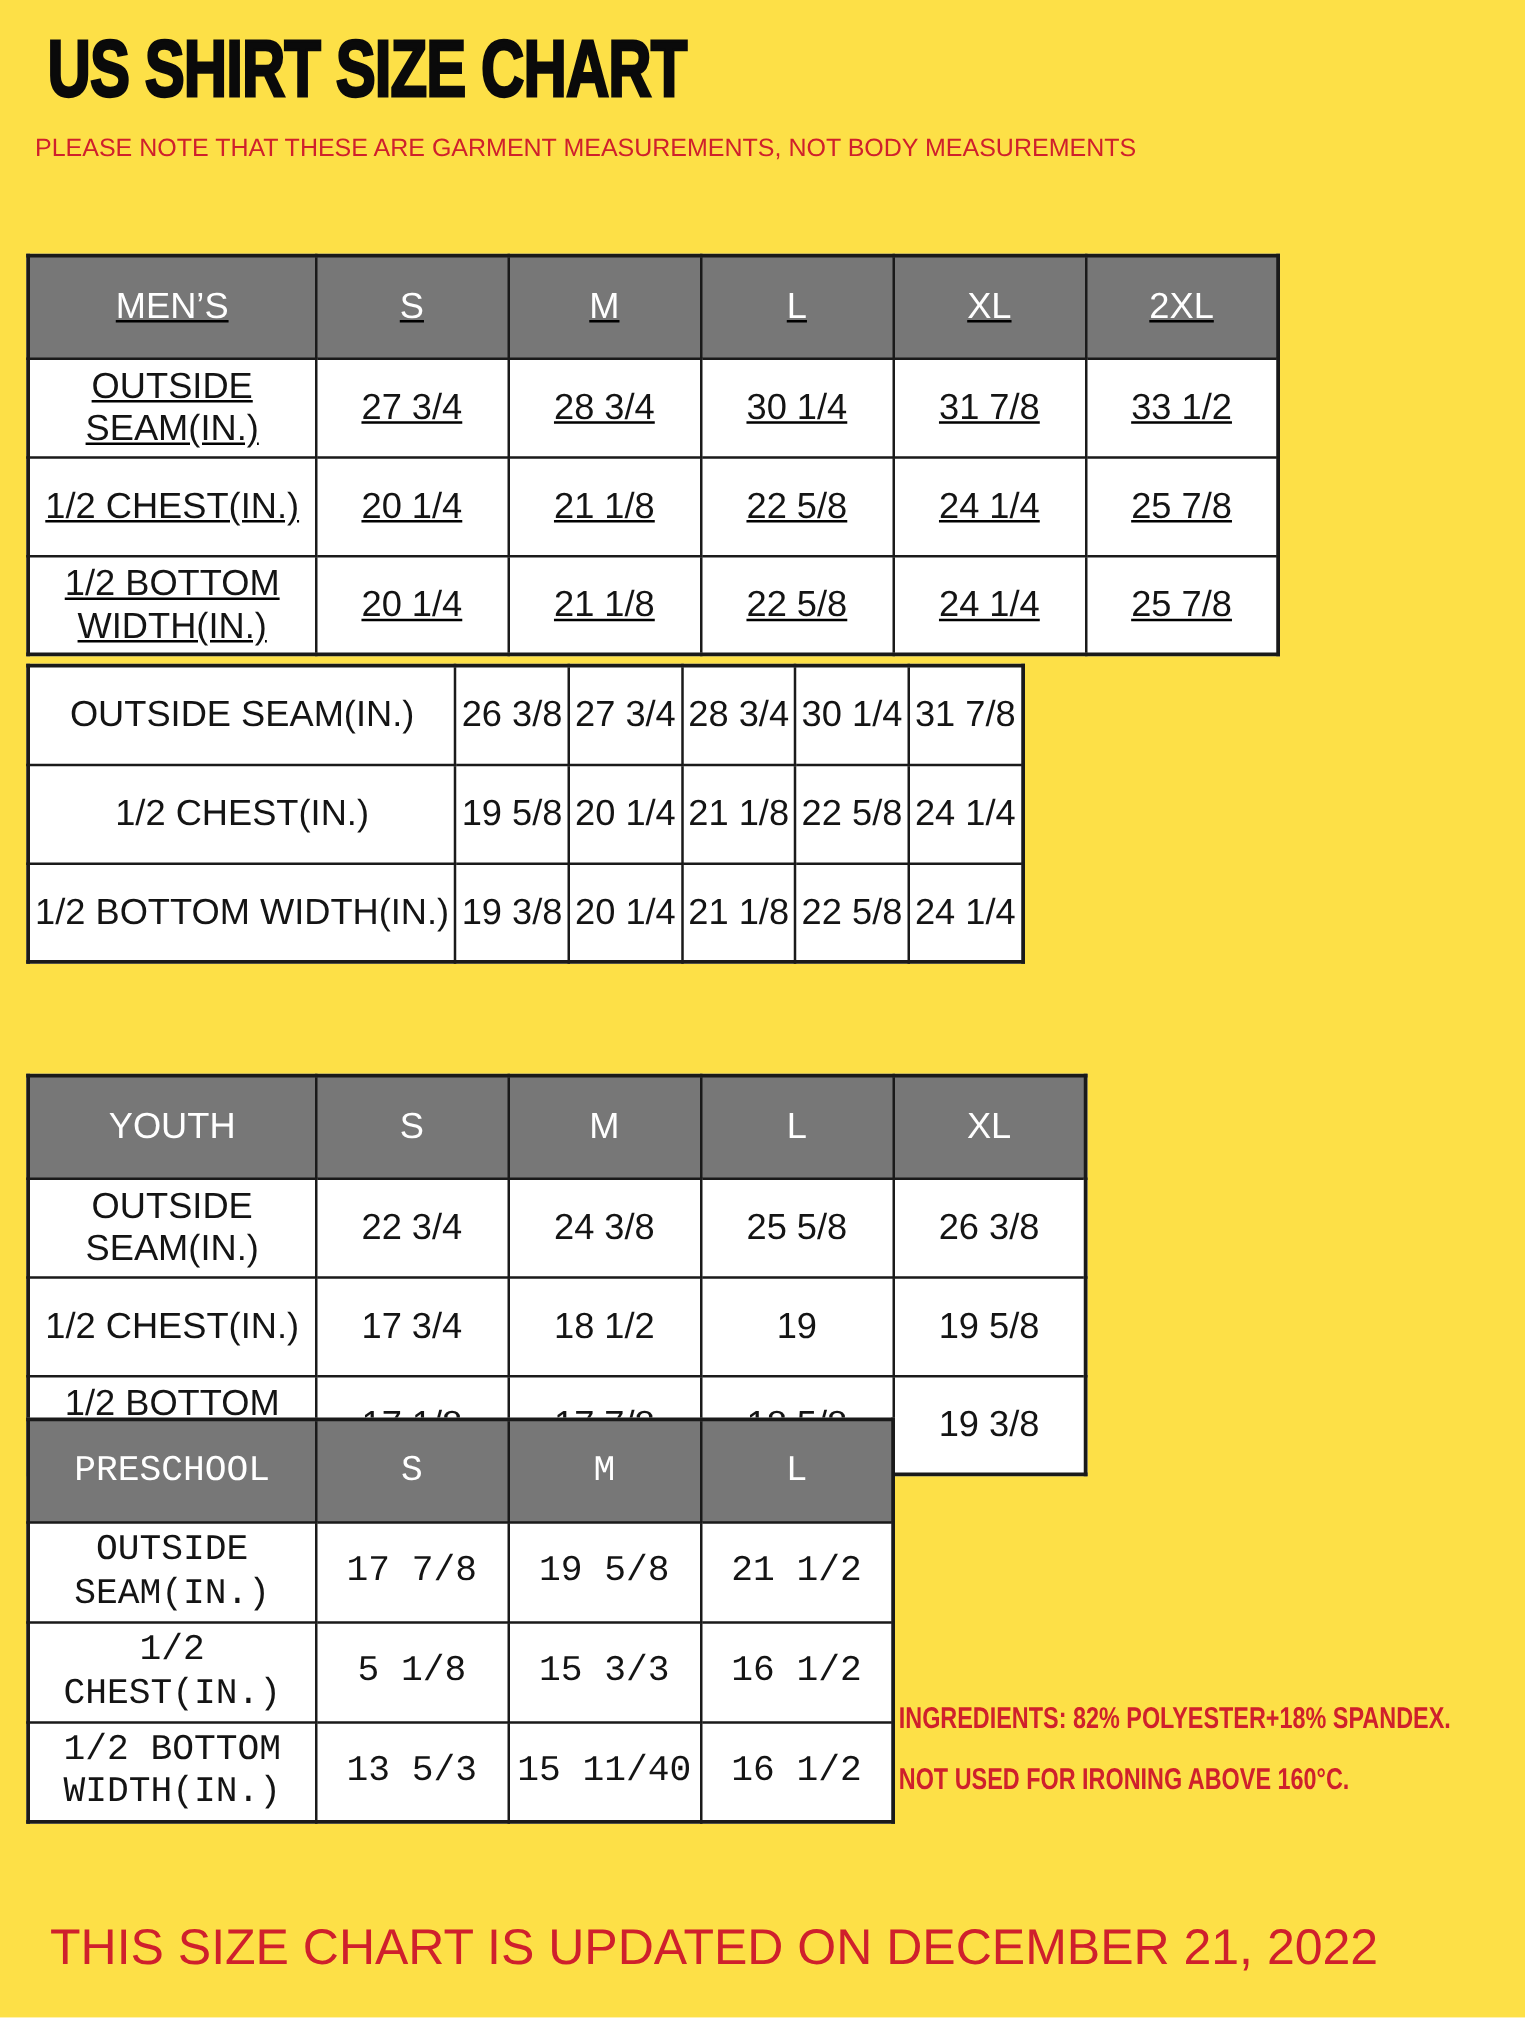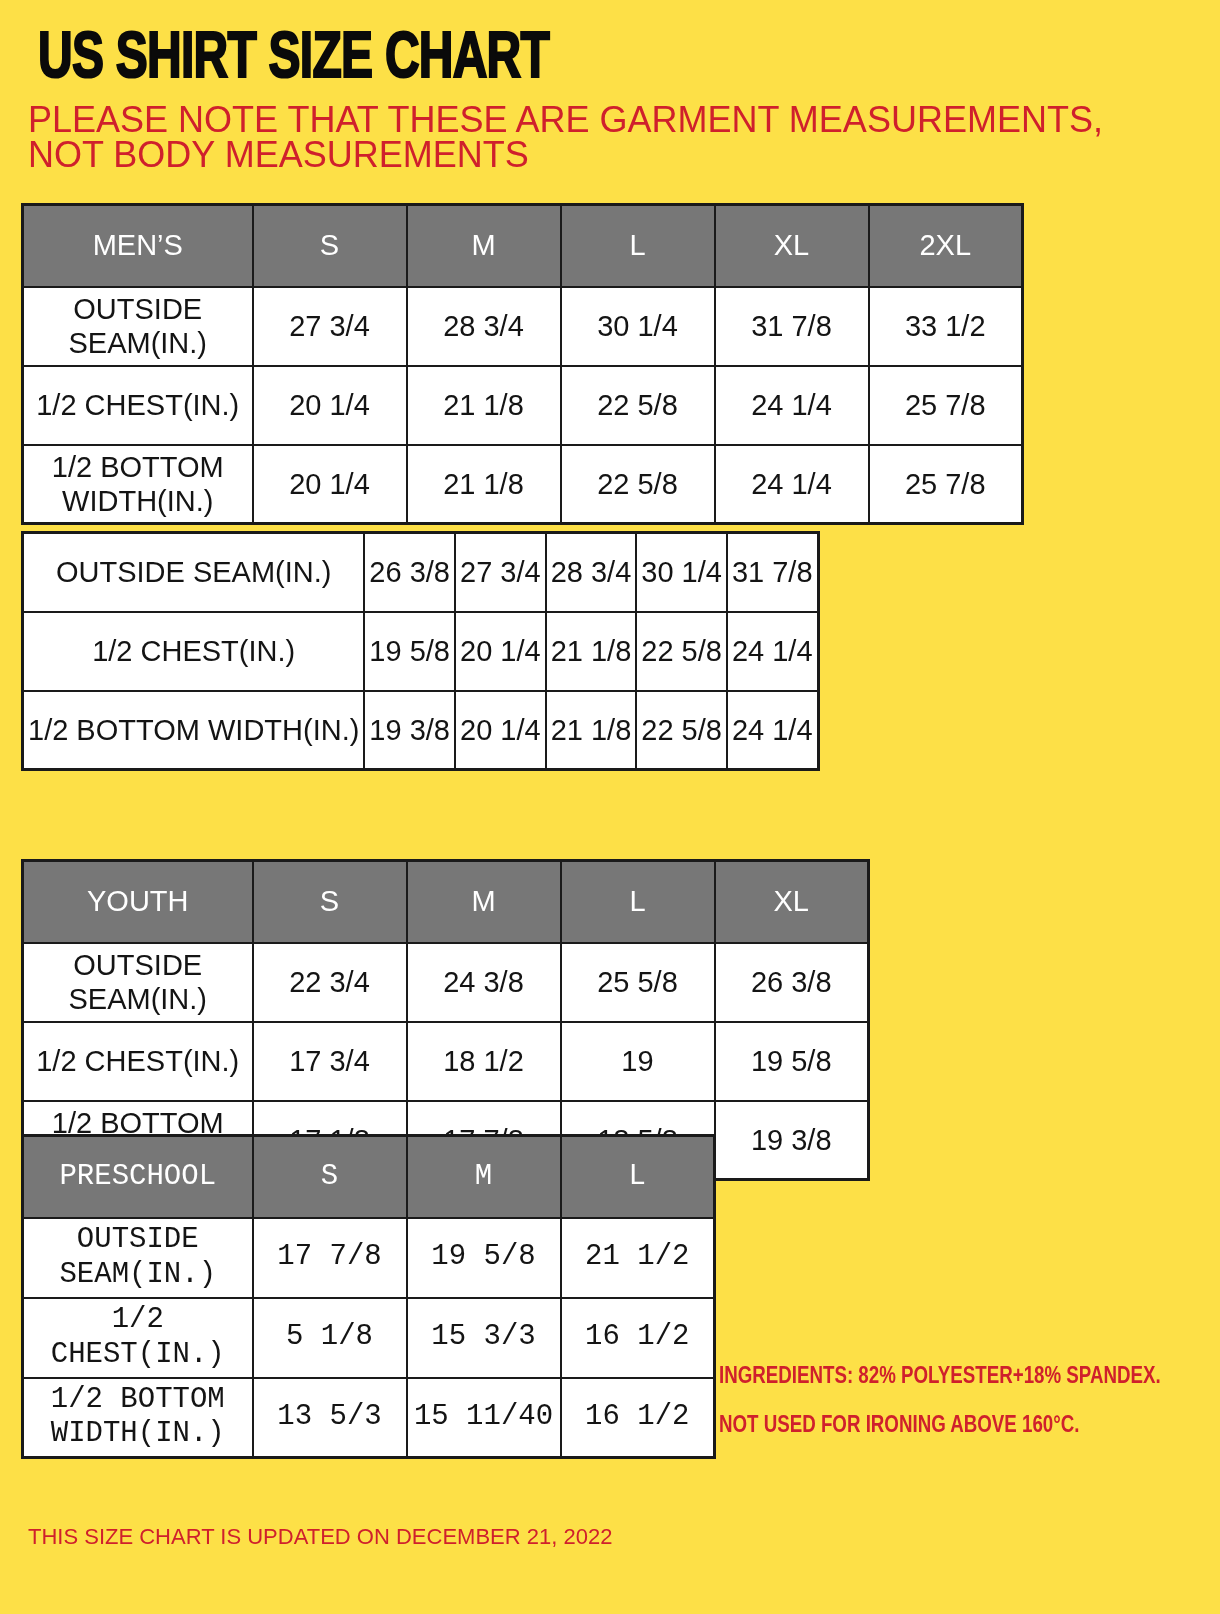--- a/index.html
+++ b/index.html
@@ -32,26 +32,26 @@
     transform: scaleX(0.75);
     transform-origin: left top;
     white-space: nowrap;
   }
   .note {
     position: absolute;
     left: 28px;
     top: 102px;
     width: 1115px;
     margin: 0;
-    font-size: 36px;
+    font-size: 20px;
     line-height: 35px;
     color: var(--red);
   }
   .tbl-host { position: absolute; left: 21px; }
-  .tbl-men       { top: 203px; }
+  .tbl-men       { top: 203px; text-decoration: underline; }
   .tbl-women     { top: 531px; }
   .tbl-youth     { top: 859px; }
   .tbl-preschool { top: 1134px; font-family: Liberation Mono, monospace; }
 
   table.size-table {
     border-collapse: collapse;
     table-layout: fixed;
     border: 3px solid var(--border);
     background: #ffffff;
   }
@@ -89,22 +89,22 @@
     font-size: 24px;
     line-height: 49px;
     transform: scaleX(0.78);
     transform-origin: left top;
     white-space: nowrap;
   }
   .footer {
     position: absolute;
     left: 28px;
     top: 1524px;
-    margin: 0;
-    font-size: 22px;
+    margin: 12px;
+    font-size: 40px;
     color: var(--red);
     white-space: nowrap;
     text-align: right;
   }
 </style>
 </head>
 <body>
 
 <div class="page">
 

